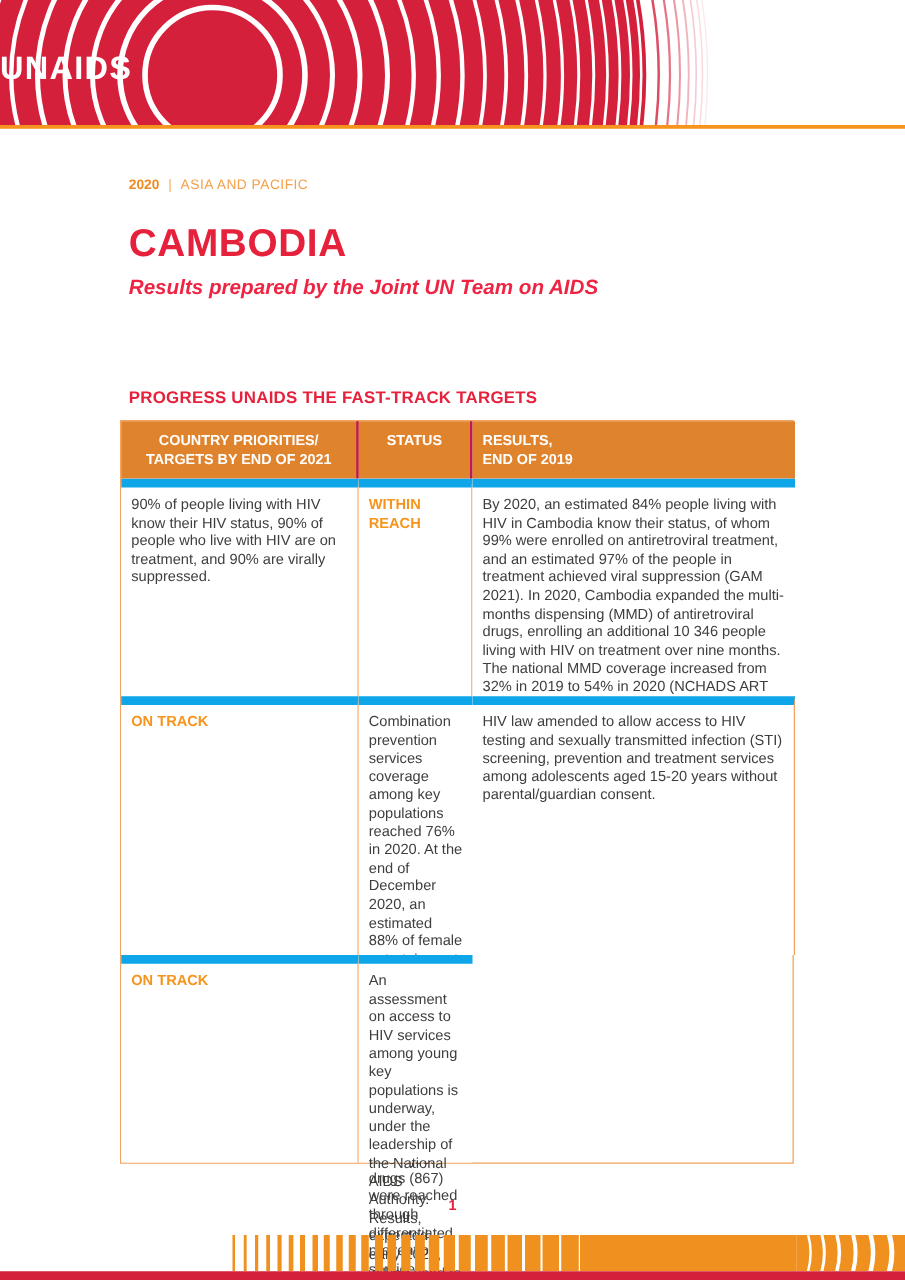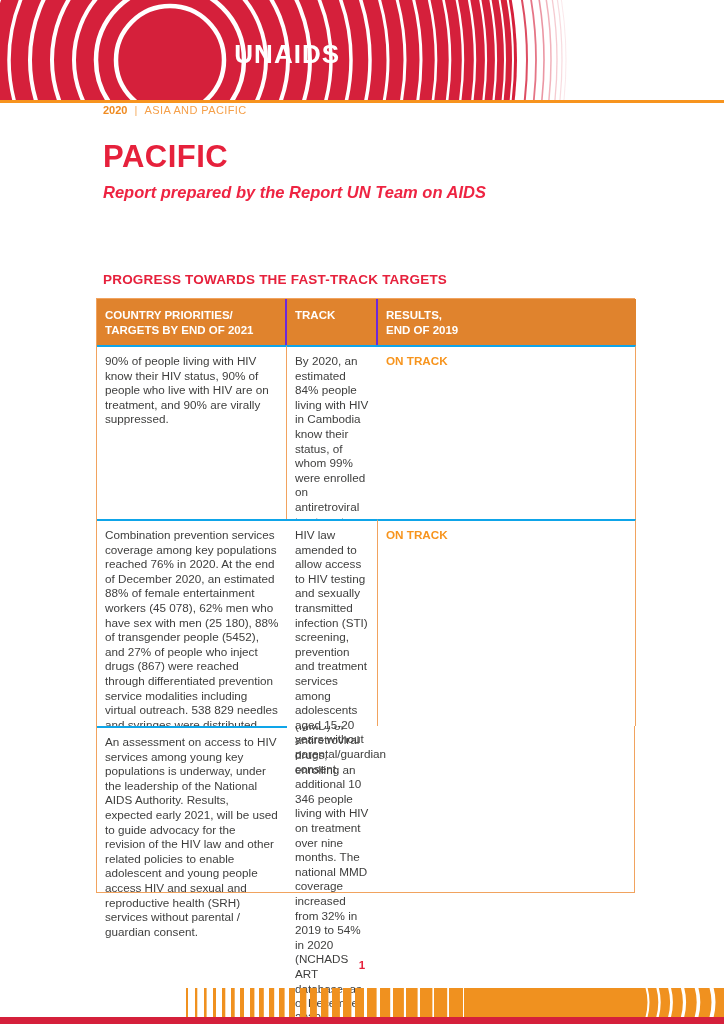--- a/index.html
+++ b/index.html
@@ -8,28 +8,28 @@
   .page {
     position:relative; width:724px; height:1024px; background:#fff;
     font-family:"Liberation Sans", sans-serif; overflow:hidden;
     color:#3e3e3d;
   }
 
   
   .band { position:absolute; top:0; left:0; width:724px; height:100px; }
   .band svg { display:block; }
   .logo-text {
-    position:absolute; top:39px; left:0; width:340px; text-align:right;
+    position:absolute; top:39px; left:0; width:340px; text-align:left;
     color:#fff; font-size:26px; font-weight:bold; letter-spacing:1px;
   }
   .band-rule { position:absolute; top:100px; left:0; width:724px; height:3px; background:#f7941e; }
 
   
   .content { position:absolute; top:103px; left:0; width:724px; padding-left:96px; padding-right:89px; }
-  .eyebrow { margin-left:7px; font-size:11px; line-height:14px; }
+  .eyebrow { margin-top:38px; margin-left:7px; font-size:11px; line-height:14px; }
   .eyebrow .year { color:#ef8b21; font-weight:bold; }
   .eyebrow .sep { color:#f5ab5e; font-weight:400; padding:0 4px; }
   .eyebrow .region { color:#f5a04a; font-weight:400; letter-spacing:0.4px; }
   .title {
     margin-top:23px; margin-left:7px; color:#e6213c; font-size:31px;
     font-weight:bold; letter-spacing:0.5px; line-height:34px;
   }
   .subtitle {
     margin-top:8px; margin-left:7px; color:#ee2442; font-size:16.5px;
     font-style:italic; font-weight:bold; line-height:20px;
@@ -46,22 +46,22 @@
     grid-template-columns:190px 91px 258px;
     grid-template-rows:46px 174px 207px 166px;
     border:1px solid #f1a35f;
     font-size:11.7px; line-height:14.6px;
   }
   .th {
     background:#e0832d; color:#fff; font-weight:bold;
     padding:9px 8px 6px 8px; white-space:pre-line; line-height:15px;
     font-size:11.5px;
   }
-  .th.gap { border-right:2px solid #6d28d9; }
-  .td { padding:7px 8px 8px 8px; border-top:2px solid #0ea5e9; background:#fff; }
+  .th.gap { border-right:2px solid #be185d;text-align:center; }
+  .td { padding:7px 8px 8px 8px; border-top:7px solid #0ea5e9; background:#fff; }
   .td.vline { border-right:1px solid #f1a35f; }
   .status { color:#f7941d; font-weight:bold; }
 
   
   .page-number {
     position:absolute; left:0; bottom:53px; width:724px; text-align:center;
     color:#e6213c; font-size:11.5px; font-weight:bold;
   }
   .bottom-stripes { position:absolute; left:0; bottom:7px; width:724px; height:29px; }
   .bottom-bar { position:absolute; left:0; bottom:0; width:724px; height:7px; background:#d5203b; }
@@ -110,34 +110,35 @@
   <div class="band-rule"></div>
 
   <div class="content">
 
     <div class="eyebrow">
       <span class="year">2020</span>
       <span class="sep">|</span>
       <span class="region">ASIA AND PACIFIC</span>
     </div>
 
-    <div class="title">PACIFIC</div>
-    <div class="subtitle">Report prepared by the Report UN Team on AIDS</div>
+    <div class="title">CAMBODIA</div>
+    <div class="subtitle">Results prepared by the Joint UN Team on AIDS</div>
 
-    <div class="section-heading">PROGRESS TOWARDS THE FAST-TRACK TARGETS</div>
+    <div class="section-heading">PROGRESS UNAIDS THE FAST-TRACK TARGETS</div>
 
     <div class="ft-table">
 
       <div class="th gap">COUNTRY PRIORITIES/
 TARGETS BY END OF 2021</div>
-      <div class="th gap">TRACK</div>
+      <div class="th gap">STATUS</div>
       <div class="th">RESULTS,
 END OF 2019</div>
 
       <div class="td vline">90% of people living with HIV know their HIV status, 90% of people who live with HIV are on treatment, and 90% are virally suppressed.</div>
+      <div class="td vline status">WITHIN REACH</div>
       <div class="td">By 2020, an estimated 84% people living with HIV in Cambodia know their status, of whom 99% were enrolled on antiretroviral treatment, and an estimated 97% of the people in treatment achieved viral suppression (GAM 2021). In 2020, Cambodia expanded the multi-months dispensing (MMD) of antiretroviral drugs, enrolling an additional 10 346 people living with HIV on treatment over nine months. The national MMD coverage increased from 32% in 2019 to 54% in 2020 (NCHADS ART database, as of December 2020).</div>
 
       <div class="td vline status">ON TRACK</div>
       <div class="td">Combination prevention services coverage among key populations reached 76% in 2020. At the end of December 2020, an estimated 88% of female entertainment workers (45 078), 62% men who have sex with men (25 180), 88% of transgender people (5452), and 27% of people who inject drugs (867) were reached through differentiated prevention service modalities including virtual outreach. 538 829 needles and syringes were distributed among people who inject drugs and 78 people who inject drugs were linked to opioid substitute therapy (OST) services (NCHADS prevention database).</div>
 
       <div class="td vline">HIV law amended to allow access to HIV testing and sexually transmitted infection (STI) screening, prevention and treatment services among adolescents aged 15-20 years without parental/guardian consent.</div>
       <div class="td vline status">ON TRACK</div>
       <div class="td">An assessment on access to HIV services among young key populations is underway, under the leadership of the National AIDS Authority. Results, expected early 2021, will be used to guide advocacy for the revision of the HIV law and other related policies to enable adolescent and young people access HIV and sexual and reproductive health (SRH) services without parental / guardian consent.</div>
     </div>
 

